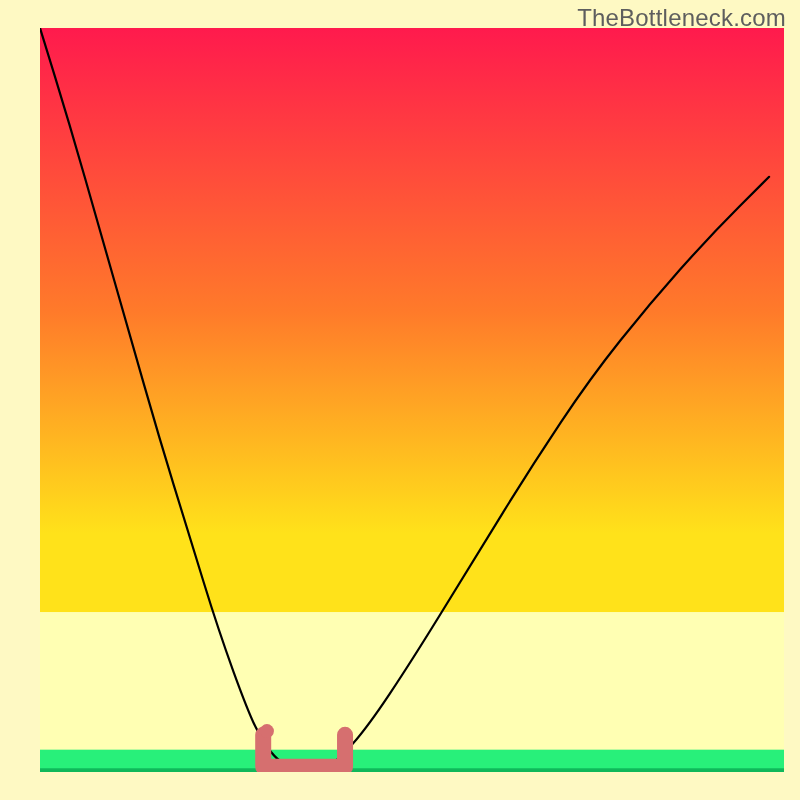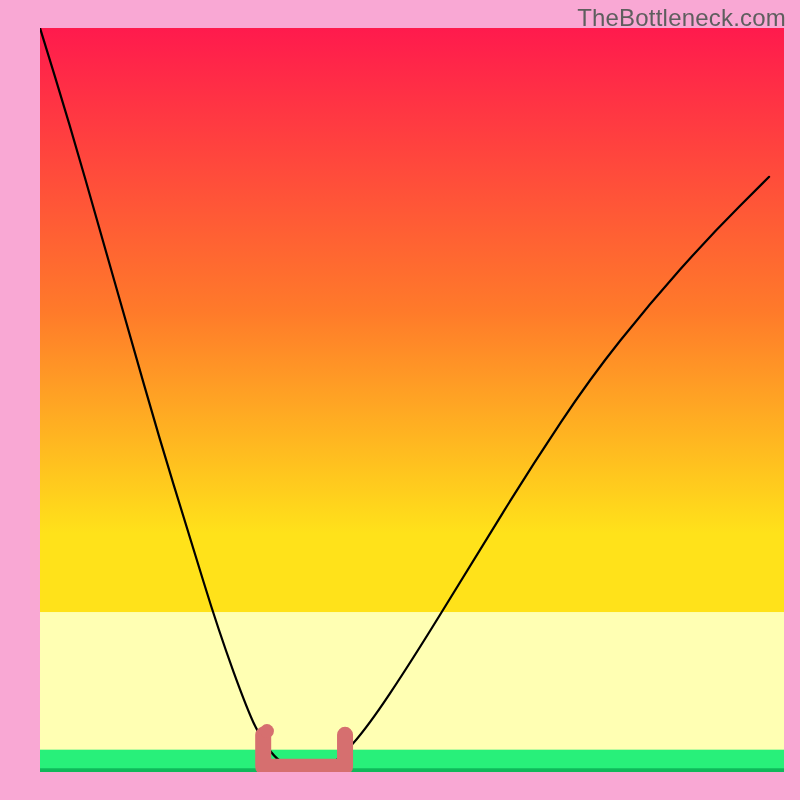--- a/index.html
+++ b/index.html
@@ -9,21 +9,21 @@
     height: 800px;
     background: #000;
     overflow: hidden;
   }
   .frame {
     position: absolute;
     left: 0;
     top: 0;
     width: 800px;
     height: 800px;
-    background: #f9a8d4;
+    background: #fef9c3;
   }
   .plot {
     position: absolute;
     left: 40px;
     top: 28px;
     width: 744px;
     height: 744px;
     overflow: hidden;
   }
   .watermark {

